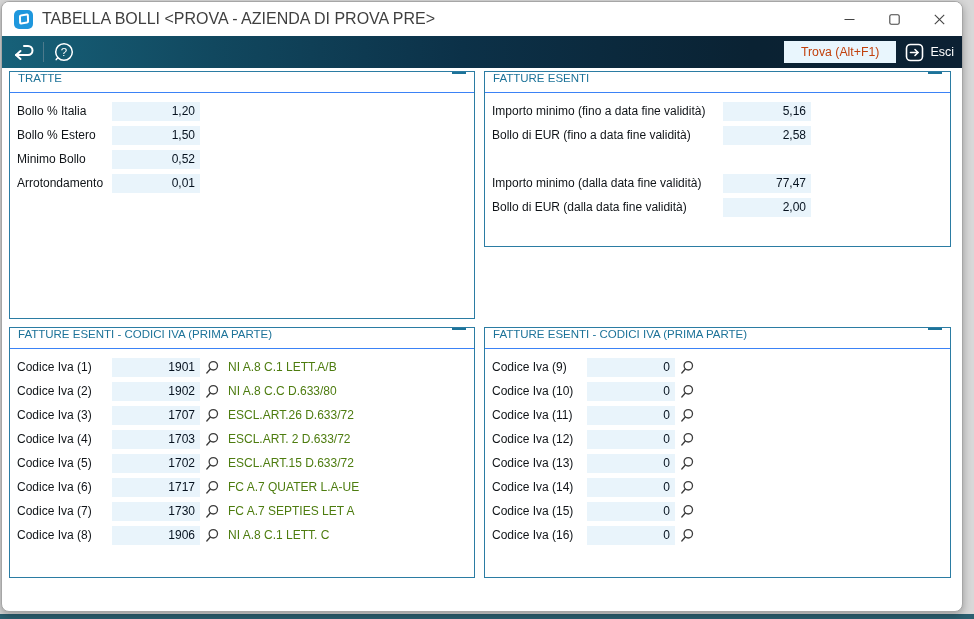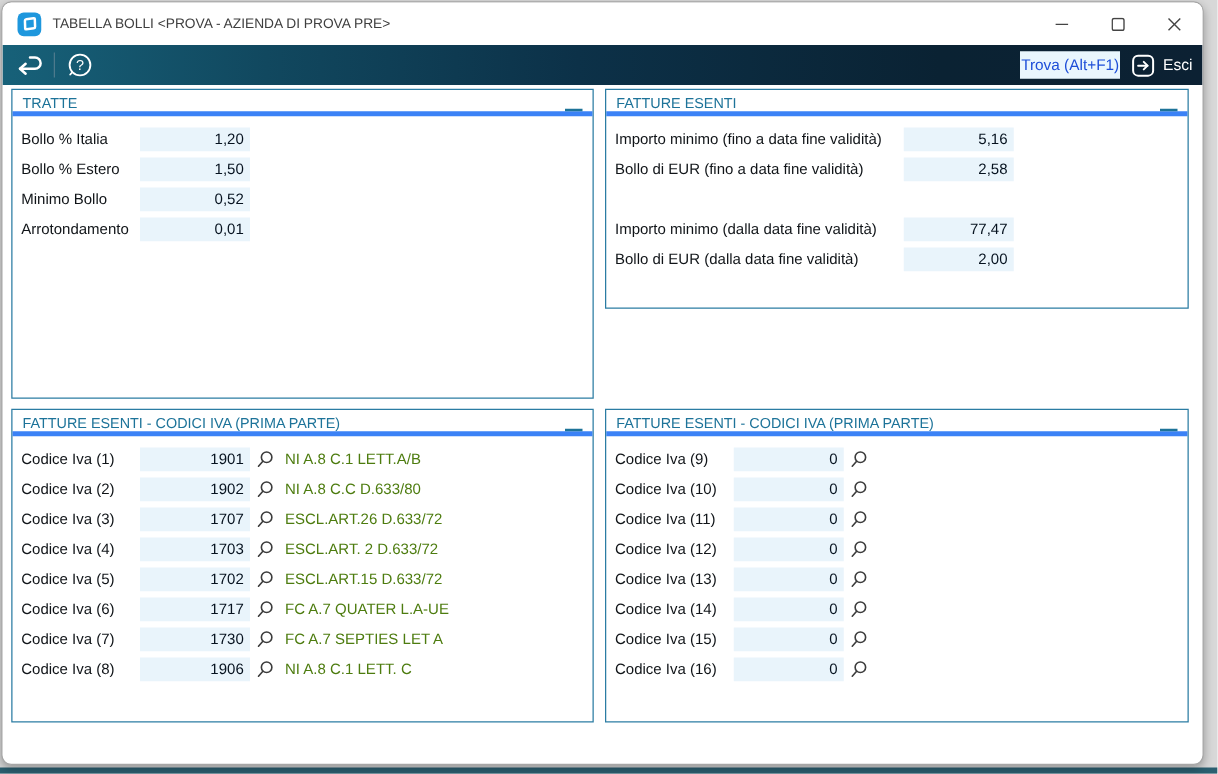--- a/index.html
+++ b/index.html
@@ -31,55 +31,55 @@
   }
   .appicon {
     width:19px; height:19px; border-radius:5px;
     background:#1e97dd; display:flex; align-items:center; justify-content:center;
     flex:0 0 auto;
   }
   .appicon-inner {
     width:10px; height:10px; border:2.5px solid #ffffff; border-radius:2px;
     transform:rotate(-8deg) skewX(-6deg);
   }
-  .title { margin-left:9px; font-size:11px; color:#3f3f3f; white-space:nowrap; }
+  .title { margin-left:9px; font-size:16px; color:#3f3f3f; white-space:nowrap; }
   .winctrls { position:absolute; right:0; top:0; height:34px; display:flex; }
   .wbtn { width:45px; height:34px; display:flex; align-items:center; justify-content:center; cursor:default; }
   .wbtn svg { stroke:#444; stroke-width:1.1; fill:none; }
   
   .toolbar {
     height:32px;
     background:linear-gradient(90deg,#176179 0%,#11485f 22%,#0c3148 48%,#0a2233 78%,#0c2133 100%);
     display:flex; align-items:center; padding:0 8px 0 6px;
   }
   .tbtn { width:30px; height:26px; display:flex; align-items:center; justify-content:center; cursor:pointer; }
   .tdivider { width:1px; height:20px; background:#4d7a8c; margin:0 5px; }
   .tspacer { flex:1; }
   .trova {
-    background:#e9f6fd; color:#1d4ed8; font-size:12.3px;
-    padding:3px 1px; height:22px; display:flex; align-items:center;
+    background:#e9f6fd; color:#c2410c; font-size:12.3px;
+    padding:3px 17px; height:22px; display:flex; align-items:center;
     white-space:nowrap;
   }
   .esci {
     display:flex; align-items:center; margin-left:9px; cursor:pointer;
     color:#ffffff; font-size:12.5px;
   }
   .esci-icon { display:flex; margin-right:6px; }
   
   .panel {
     position:absolute; background:#ffffff;
     border:1px solid #2b7ca3;
   }
   .p-tl { left:7px;   top:69px;  width:466px; height:248px; }
   .p-tr { left:482px; top:69px;  width:467px; height:176px; }
   .p-bl { left:7px;   top:325px; width:466px; height:251px; }
   .p-br { left:482px; top:325px; width:467px; height:251px; }
   .phead {
-    height:21px; display:flex; align-items:flex-end; padding:0 8px;
-    border-bottom:4px solid #3b82f6;
+    height:21px; display:flex; align-items:flex-start; padding:0 8px;
+    border-bottom:1px solid #3b82f6;
     gap:36px;
   }
   .ptitle { font-size:11.5px; color:#1d7399; white-space:nowrap; }
   .pmin {
     margin-left:auto; width:14px; height:2px; background:#1d7399;
     cursor:pointer; flex:0 0 auto;
   }
   .pbody { padding-top:6px; }
   .row {
     display:flex; align-items:center; height:24px; padding-left:7px;

